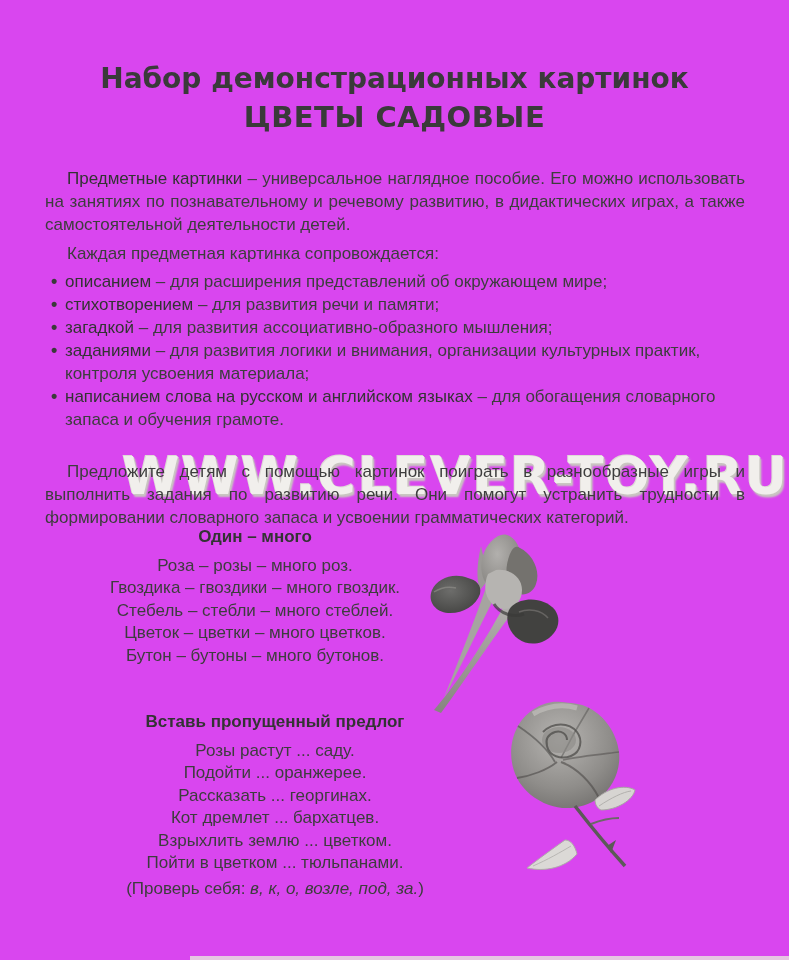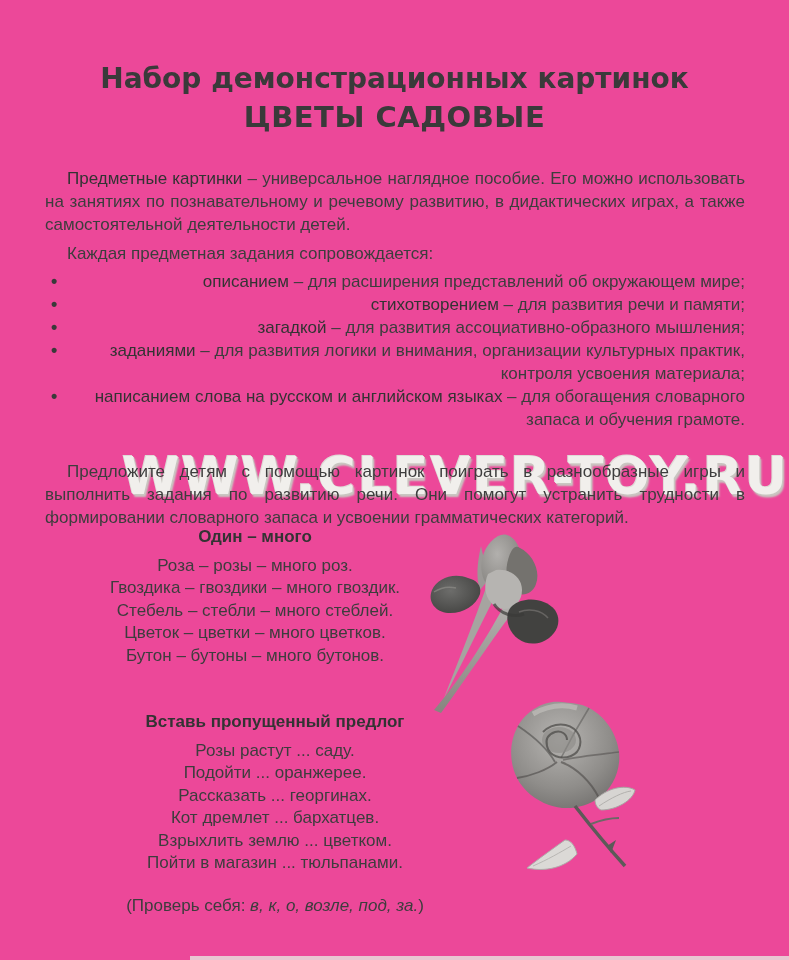--- a/index.html
+++ b/index.html
@@ -1,18 +1,18 @@
 <!DOCTYPE html>
 <html lang="ru"><head>
 <meta charset="utf-8">
 <style>
   html,body{margin:0;padding:0;background:#ffffff;}
   .page{
     position:relative;width:789px;height:960px;margin:0 auto;
-    background:#ec4899;overflow:hidden;
+    background:#d946ef;overflow:hidden;
     font-family:"Liberation Sans",sans-serif;color:#3d3d3d;
   }
   
   .title-block{
     position:absolute;top:60px;left:0;width:100%;text-align:center;
     font-family:"DejaVu Sans",sans-serif;font-weight:bold;color:#3a3a3a;z-index:2;
   }
   .title-line1{font-size:28px;line-height:38px;}
   .title-line2{font-size:29px;line-height:38px;letter-spacing:0.5px;}
   
@@ -24,40 +24,40 @@
   #para-intro{top:150px;}
   #para-suggest{top:443px;}
   b{font-weight:normal;color:#333;}
   
   .accompany{
     position:absolute;top:242px;left:45px;width:700px;
     font-size:17px;line-height:23px;z-index:2;
   }
   .accompany .intro{text-indent:22px;}
   ul.bullets{margin:5px 0 0 0;padding:0 0 0 20px;list-style:none;}
-  ul.bullets li{position:relative;text-align:right;}
+  ul.bullets li{position:relative;}
   ul.bullets li::before{
     content:"\2022";position:absolute;left:-14px;top:0;
     font-weight:bold;font-size:18px;color:#3a3a3a;
   }
   
   .watermark{
     position:absolute;top:446px;left:0;width:100%;text-align:right;
     font-family:"DejaVu Sans",sans-serif;font-weight:bold;
     font-size:52px;letter-spacing:2px;white-space:nowrap;
     color:#f1efec;
     text-shadow:2px 3px 2px #c9c6c1,-1px -1px 0 #dedbd6,1px 1px 0 #d8d5d0;
     z-index:1;user-select:none;
   }
   
   .section{position:absolute;font-size:17px;line-height:22.5px;z-index:2;text-align:center;}
   .section h3{margin:0 0 6px 0;font-size:17px;font-weight:bold;color:#333;}
   #one-many{top:526px;left:70px;width:370px;}
   #prepositions{top:711px;left:70px;width:410px;}
-  .check-line{margin-top:20px;}
+  .check-line{margin-top:3px;}
   .check-line i{font-style:italic;}
   
   .illus{position:absolute;z-index:1;}
   #iris-illustration{top:530px;left:424px;}
   #rose-illustration{top:696px;left:503px;}
   
   .scan-edge-bottom{
     position:absolute;bottom:0;left:190px;right:0;height:4px;
     background:#e9e6df;opacity:.8;z-index:3;
   }
@@ -68,21 +68,21 @@
 <div class="page">
 
   <div class="title-block">
     <div class="title-line1">Набор демонстрационных картинок</div>
     <div class="title-line2">ЦВЕТЫ САДОВЫЕ</div>
   </div>
 
   <p class="para" id="para-intro"><b>Предметные картинки</b><span> – универсальное наглядное пособие. Его можно использовать на занятиях по познавательному и речевому развитию, в дидактических играх, а также самостоятельной деятельности детей.</span></p>
 
   <div class="accompany">
-    <div class="intro">Каждая предметная задания сопровождается:</div>
+    <div class="intro">Каждая предметная картинка сопровождается:</div>
     <ul class="bullets">
       <li><b>описанием</b><span> – для расширения представлений об окружающем мире;</span></li>
       <li><b>стихотворением</b><span> – для развития речи и памяти;</span></li>
       <li><b>загадкой</b><span> – для развития ассоциативно-образного мышления;</span></li>
       <li><b>заданиями</b><span> – для развития логики и внимания, организации культурных практик, контроля усвоения материала;</span></li>
       <li><b>написанием слова на русском и английском языках</b><span> – для обогащения словарного запаса и обучения грамоте.</span></li>
     </ul>
   </div>
 
   <div class="watermark">WWW.CLEVER-TOY.RU</div>
@@ -135,21 +135,21 @@
     </svg>
   </div>
 
   <div class="section" id="prepositions">
     <h3>Вставь пропущенный предлог</h3>
     <div class="line">Розы растут ... саду.</div>
     <div class="line">Подойти ... оранжерее.</div>
     <div class="line">Рассказать ... георгинах.</div>
     <div class="line">Кот дремлет ... бархатцев.</div>
     <div class="line">Взрыхлить землю ... цветком.</div>
-    <div class="line">Пойти в магазин ... тюльпанами.</div>
+    <div class="line">Пойти в цветком ... тюльпанами.</div>
     <div class="check-line"><span>(Проверь себя: </span><i>в, к, о, возле, под, за.</i><span>)</span></div>
   </div>
 
   <div class="illus" id="rose-illustration">
     <svg width="145" height="178" viewBox="0 0 145 178">
       <defs>
         <radialGradient id="roseG" cx="0.45" cy="0.35" r="0.85">
           <stop offset="0" stop-color="#b7b5b2"></stop>
           <stop offset="0.55" stop-color="#8f8d8a"></stop>
           <stop offset="1" stop-color="#646260"></stop>

